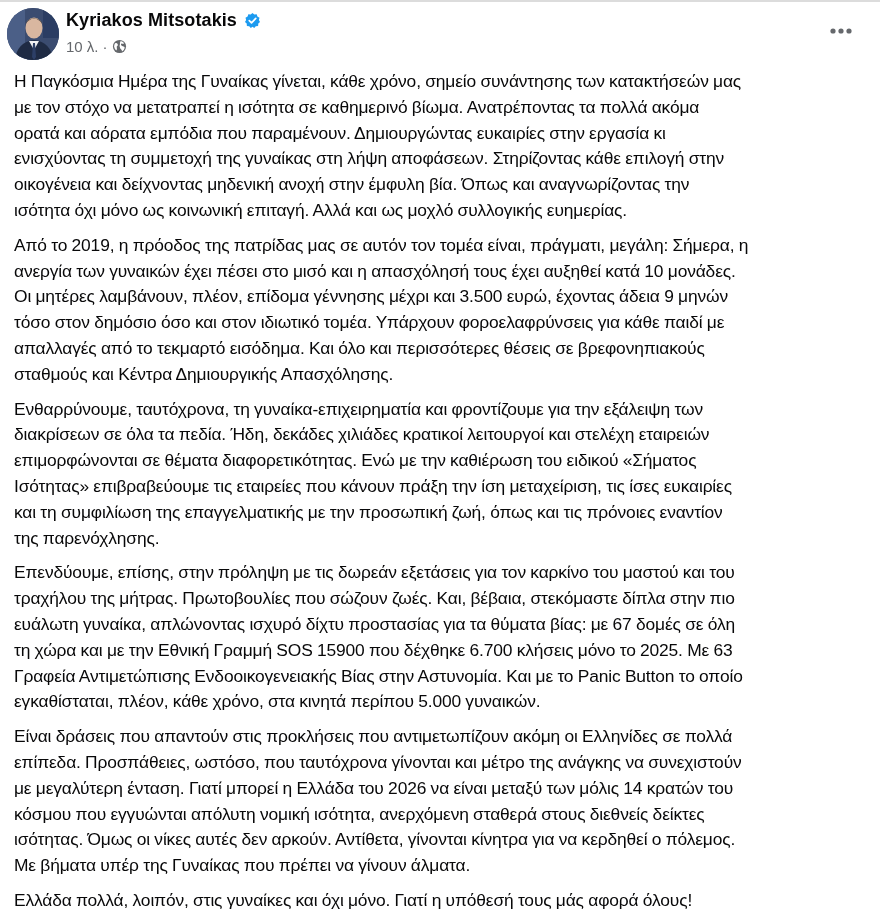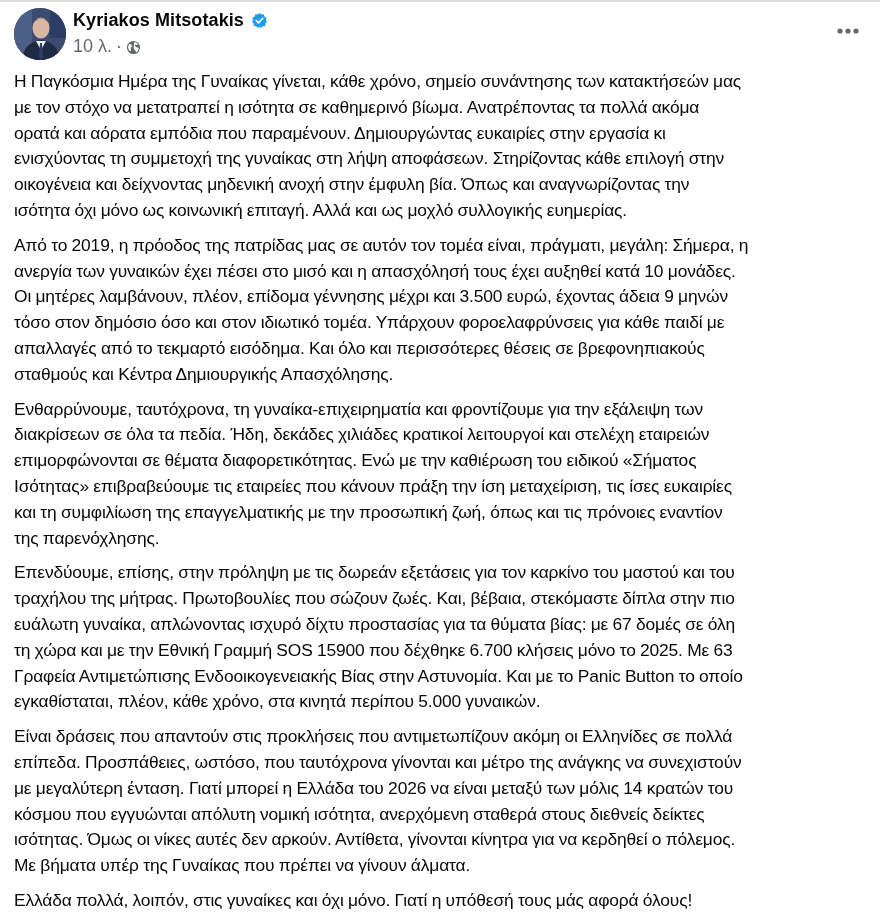--- a/index.html
+++ b/index.html
@@ -17,21 +17,21 @@
     }
     .top-rule {
       position: absolute;
       left: 0; top: 0;
       width: 880px;
       height: 2px;
       background: #dcdcdc;
     }
     .post-header {
       position: absolute;
-      left: 14px;
+      left: 7px;
       top: 7px;
       width: 852px;
       height: 55px;
     }
     .avatar {
       position: absolute;
       left: 0;
       top: 1px;
       width: 52px;
       height: 52px;
@@ -62,21 +62,21 @@
       margin-left: 7px;
       width: 17px;
       height: 17px;
       display: inline-block;
     }
     .meta-line {
       display: flex;
       align-items: center;
       margin-top: 4px;
       height: 20px;
-      font-size: 18px;
+      font-size: 15px;
       color: #65686c;
     }
     .meta-time { cursor: pointer; }
     .meta-dot { margin: 0 4px; }
     .globe-icon {
       width: 15px;
       height: 15px;
       display: inline-block;
     }
     .more-button {

